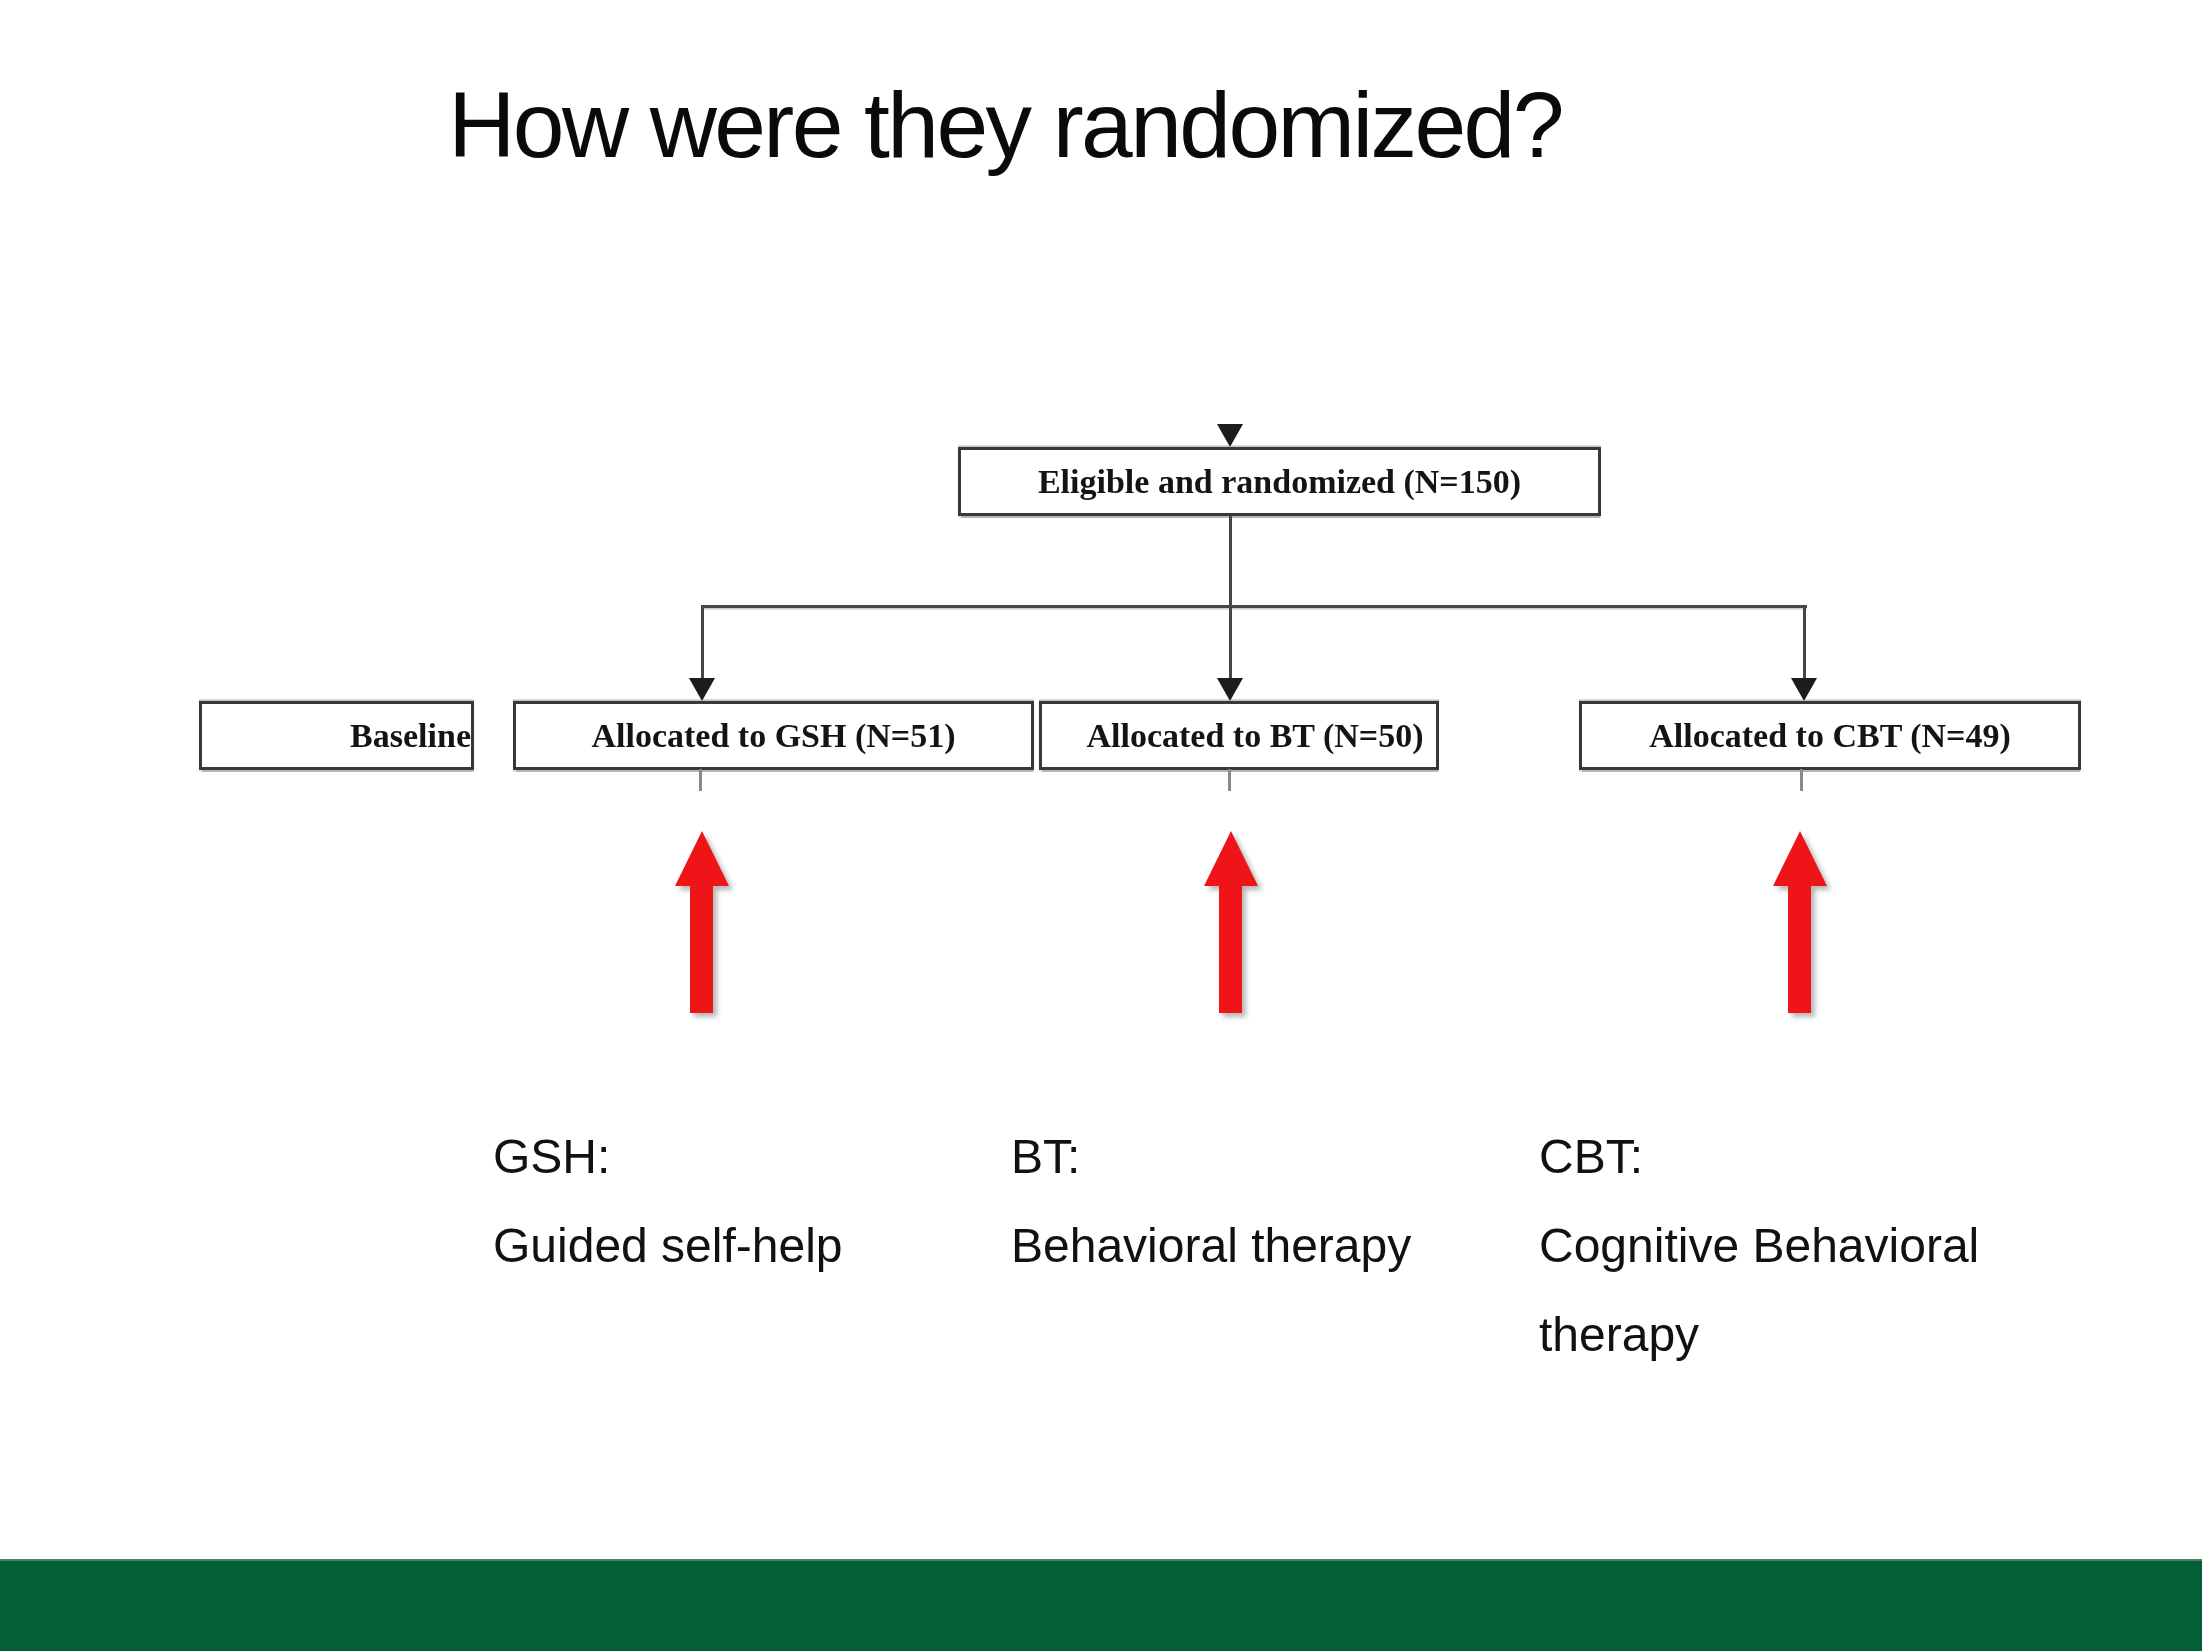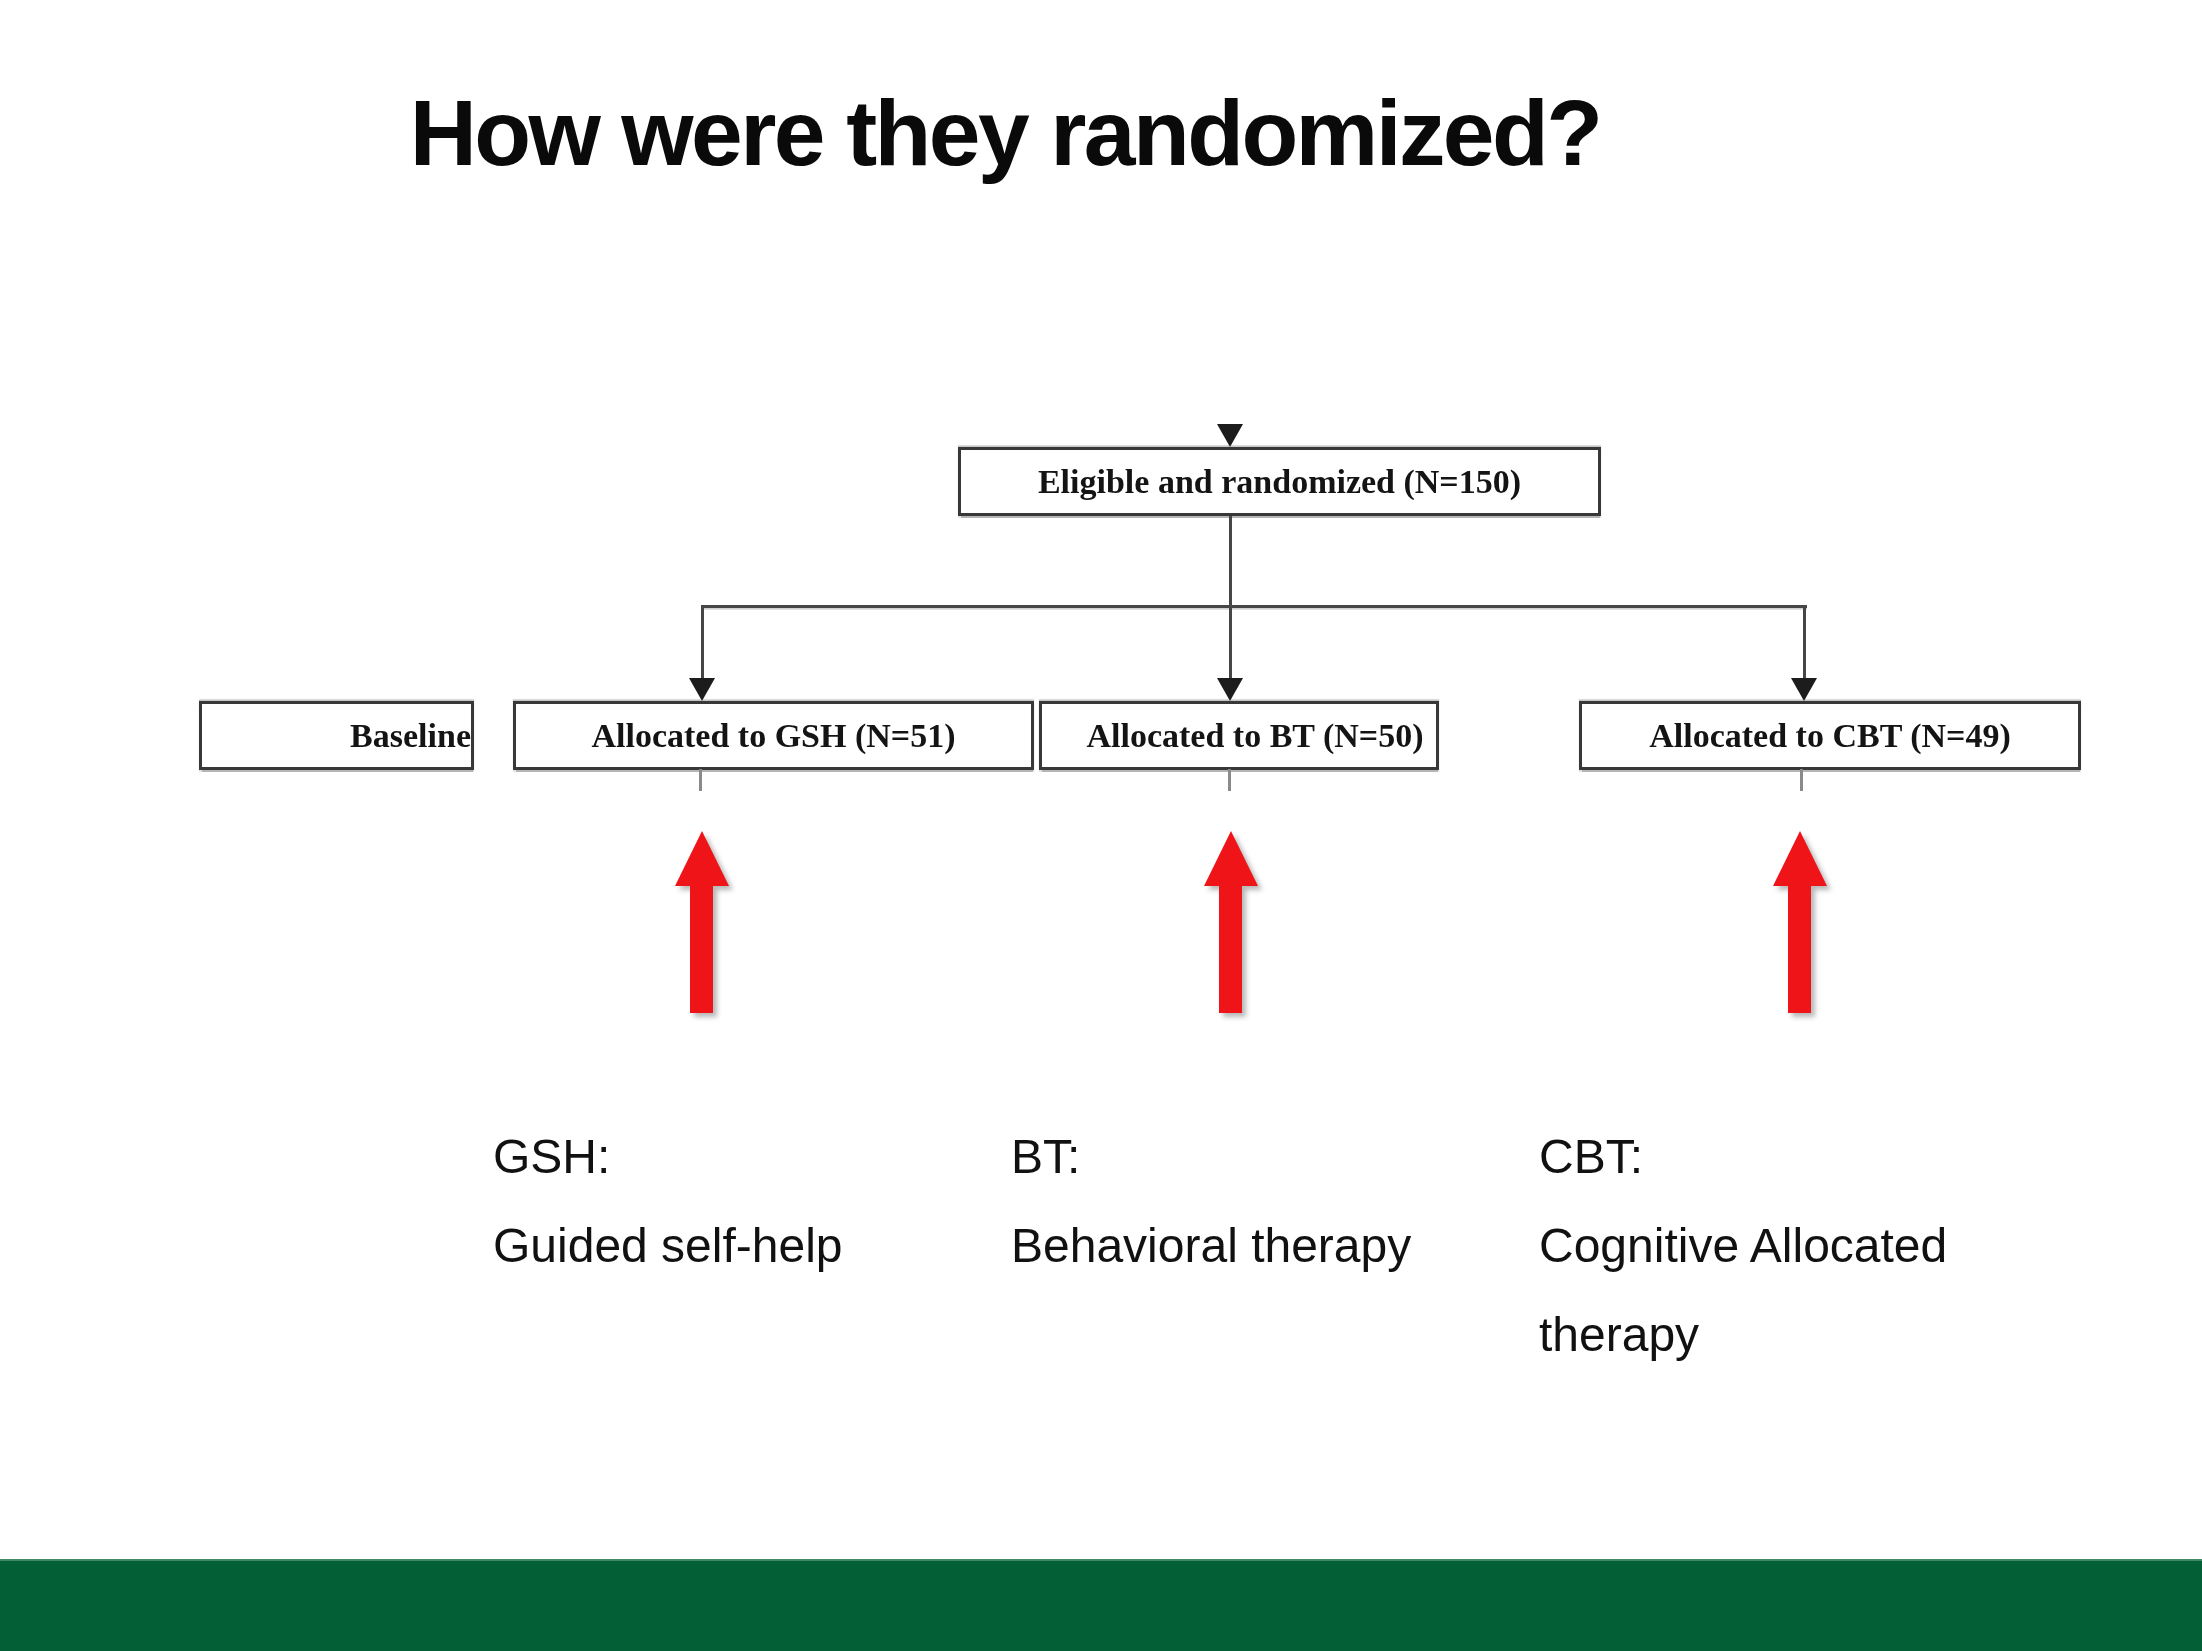--- a/index.html
+++ b/index.html
@@ -10,24 +10,24 @@
     --green:#025f36;
     --bg:#ffffff;
   }
   *{margin:0;padding:0;box-sizing:border-box;}
   html,body{width:2203px;height:1652px;overflow:hidden;}
   body{background:#fff;font-family:"Liberation Sans",sans-serif;}
   .slide{position:relative;width:2203px;height:1652px;background:var(--bg);}
 
   
   .title{
-    position:absolute;top:80px;left:0;width:2010px;
+    position:absolute;top:72px;left:0;width:2010px;
     text-align:center;
     font-family:"Liberation Sans",sans-serif;
-    font-size:93px;font-weight:bold;letter-spacing:-2.6px;color:#0a0a0a;
+    font-size:93px;font-weight:normal;letter-spacing:-2.6px;color:#0a0a0a;
   }
 
   
   .fbox{
     position:absolute;height:69px;
     background:#fff;border:3.4px solid var(--border);
     display:flex;align-items:center;justify-content:center;
     font-family:"Liberation Serif",serif;font-weight:bold;
     font-size:34px;color:#141414;
     box-shadow:0 1.7px 0.9px rgba(90,90,90,.45), 0 -1.7px 0.9px rgba(90,90,90,.35);
@@ -156,19 +156,19 @@
   <div class="legend-item leg-1">
     <div>GSH:</div>
     <div>Guided self-help</div>
   </div>
   <div class="legend-item leg-2">
     <div>BT:</div>
     <div>Behavioral therapy</div>
   </div>
   <div class="legend-item leg-3">
     <div>CBT:</div>
-    <div>Cognitive Allocated therapy</div>
+    <div>Cognitive Behavioral therapy</div>
   </div>
 
   <div class="footer-bar"></div>
 
 </div>
 
 
 </body></html>

